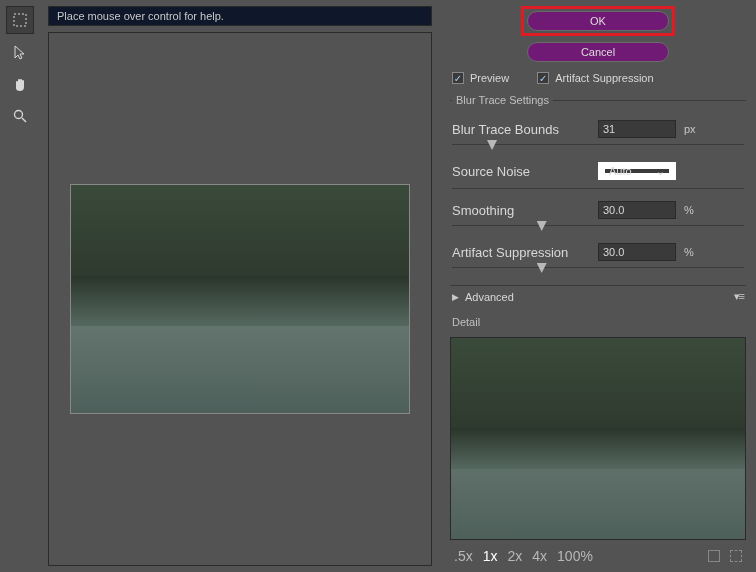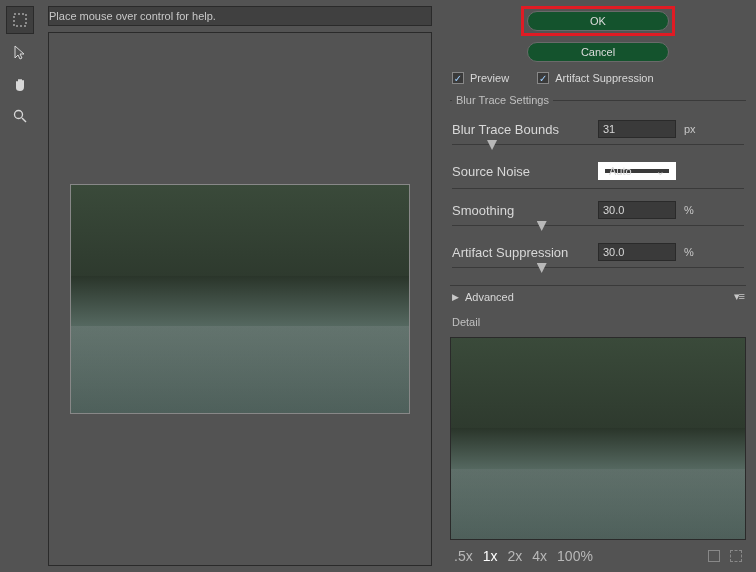--- a/index.html
+++ b/index.html
@@ -1,28 +1,28 @@
 <!DOCTYPE html>
 <html><head>
 <meta charset="utf-8">
 <style>
 * { box-sizing: border-box; margin: 0; padding: 0; font-family: "Segoe UI", Tahoma, sans-serif; }
 body { background: #535353; width: 756px; height: 572px; overflow: hidden; color: #d8d8d8; font-size: 11px; display: flex; }
 .toolbar { width: 40px; background: #535353; padding-top: 6px; display: flex; flex-direction: column; align-items: center; gap: 4px; }
 .tool { width: 28px; height: 28px; display: flex; align-items: center; justify-content: center; border: 1px solid transparent; cursor: pointer; }
 .tool.active { background: #3f3f3f; border: 1px solid #2a2a2a; }
 .left-pane { width: 400px; padding: 6px 8px; display: flex; flex-direction: column; gap: 6px; }
-.hint-bar { background: #404040; border: 1px solid #2a2a2a; padding: 3px 0; font-size: 11px; color: #c8c8c8; }
+.hint-bar { background: #0f172a; border: 1px solid #2a2a2a; padding: 3px 8px; font-size: 11px; color: #c8c8c8; }
 .preview-area { flex: 1; border: 1px solid #2a2a2a; background: #535353; display: flex; align-items: center; justify-content: center; }
 .preview-img { width: 340px; height: 230px; border: 1px solid #888; background: linear-gradient(180deg, #3a4a3a 0%, #2e3a2e 40%, #4a5a55 55%, #5a6a65 100%); position: relative; overflow: hidden; }
 .preview-img::before { content: ""; position: absolute; top: 40%; left: 0; right: 0; height: 22%; background: linear-gradient(180deg, #2a352a, #556860); }
 .preview-img::after { content:""; position: absolute; top: 62%; left: 0; right: 0; bottom: 0; background: linear-gradient(180deg, rgba(200,220,210,0.18), rgba(60,80,75,0.4)); }
 .right-pane { flex: 1; padding: 6px 10px; display: flex; flex-direction: column; gap: 6px; }
 .btn-row { display: flex; justify-content: center; }
-.dlg-btn { width: 142px; height: 20px; border-radius: 10px; background: #14532d; border: 1px solid #6a6a6a; color: #dcdcdc; font-size: 11px; display: flex; align-items: center; justify-content: center; cursor: pointer; }
+.dlg-btn { width: 142px; height: 20px; border-radius: 10px; background: #701a75; border: 1px solid #6a6a6a; color: #dcdcdc; font-size: 11px; display: flex; align-items: center; justify-content: center; cursor: pointer; }
 .ok-wrap { border: 3px solid #e01b24; padding: 2px 3px; }
 .check-row { display: flex; gap: 28px; padding: 4px 2px; }
 .check { display: flex; align-items: center; gap: 6px; cursor: pointer; }
 .checkbox { width: 12px; height: 12px; background: #3a3a3a; border: 1px solid #888; display: flex; align-items: center; justify-content: center; color: #9fcfff; font-size: 10px; }
 fieldset { border: 1px solid #3a3a3a; border-left: none; border-right: none; border-bottom: none; padding: 8px 2px 0; }
 legend { padding: 0 4px; font-size: 11px; color: #c0c0c0; }
 .ctrl-row { display: flex; align-items: center; gap: 8px; padding: 6px 0 2px; }
 .ctrl-label { flex: 0 0 138px; font-size: 13px; }
 .num-input { width: 78px; height: 18px; background: #3a3a3a; border: 1px solid #2a2a2a; color: #d8d8d8; padding: 0 4px; font-size: 11px; }
 .unit { font-size: 11px; color: #c8c8c8; width: 16px; }

